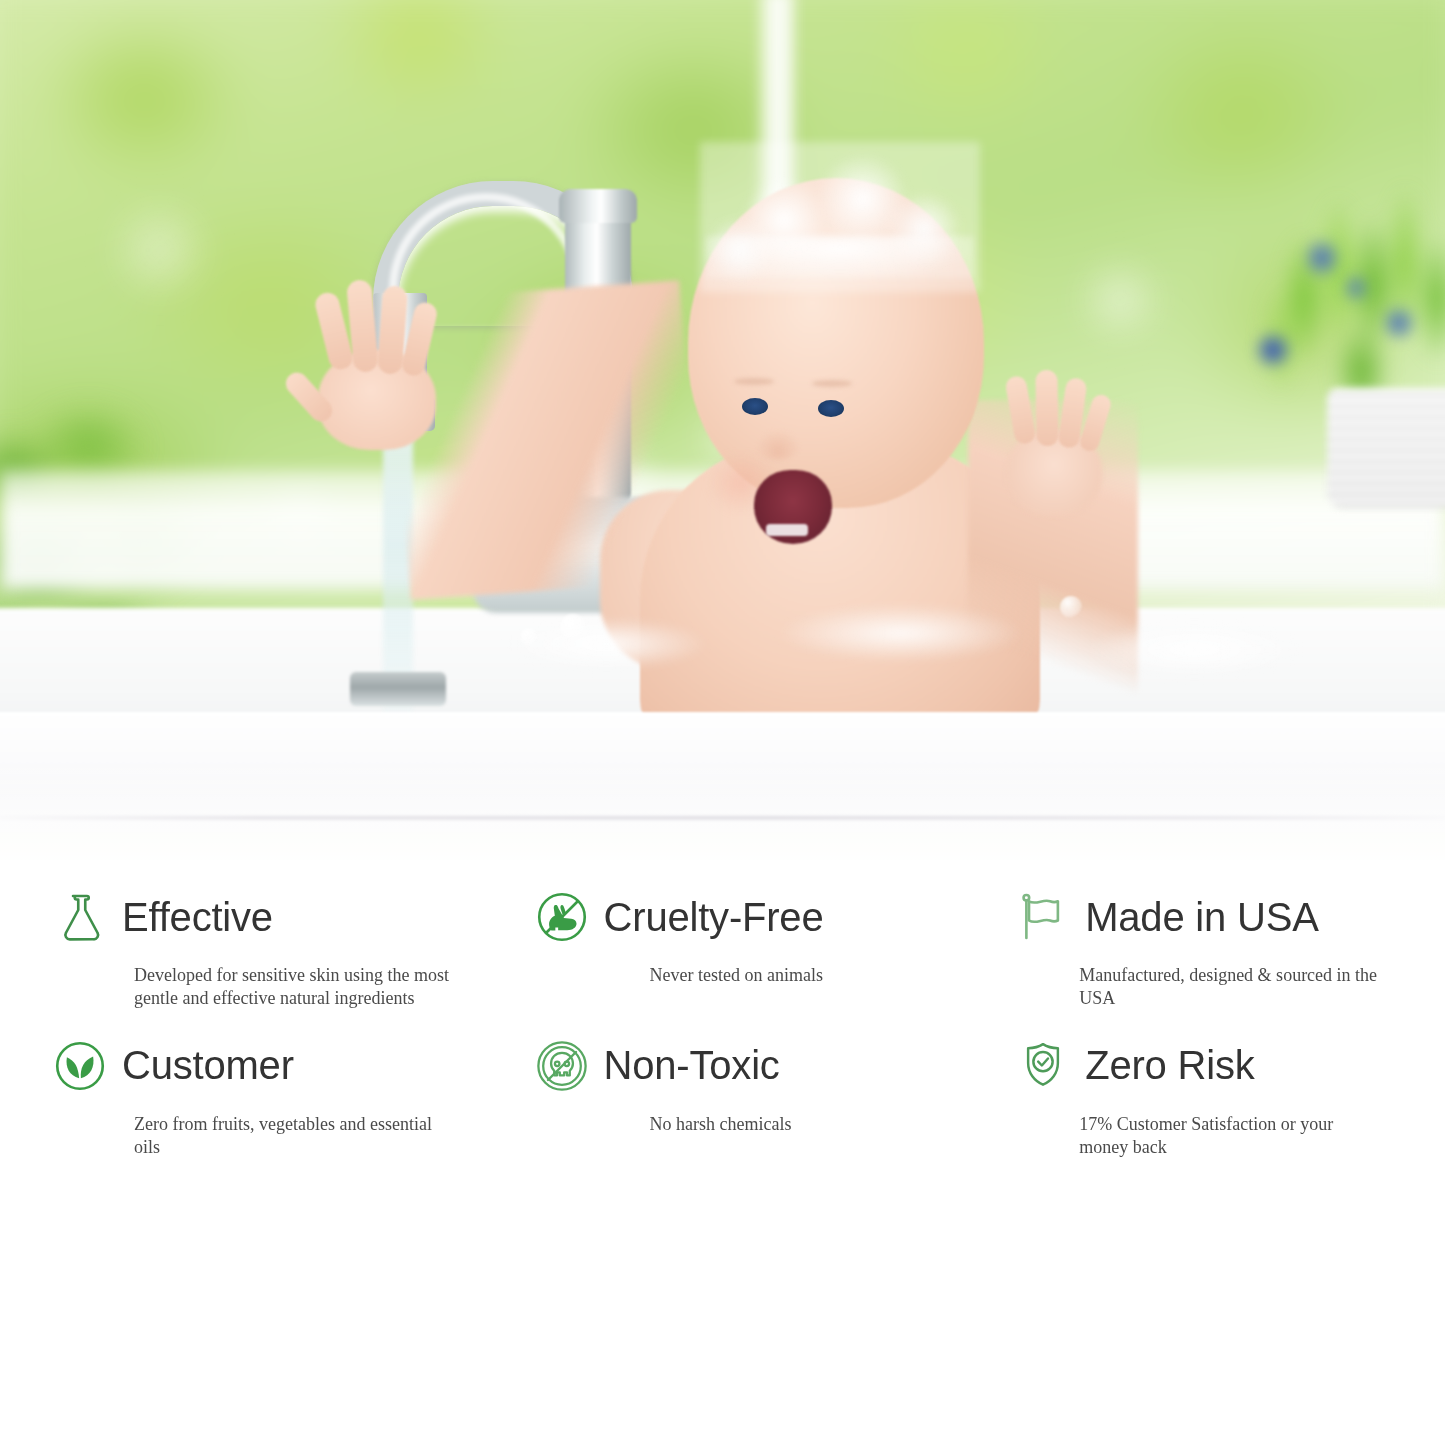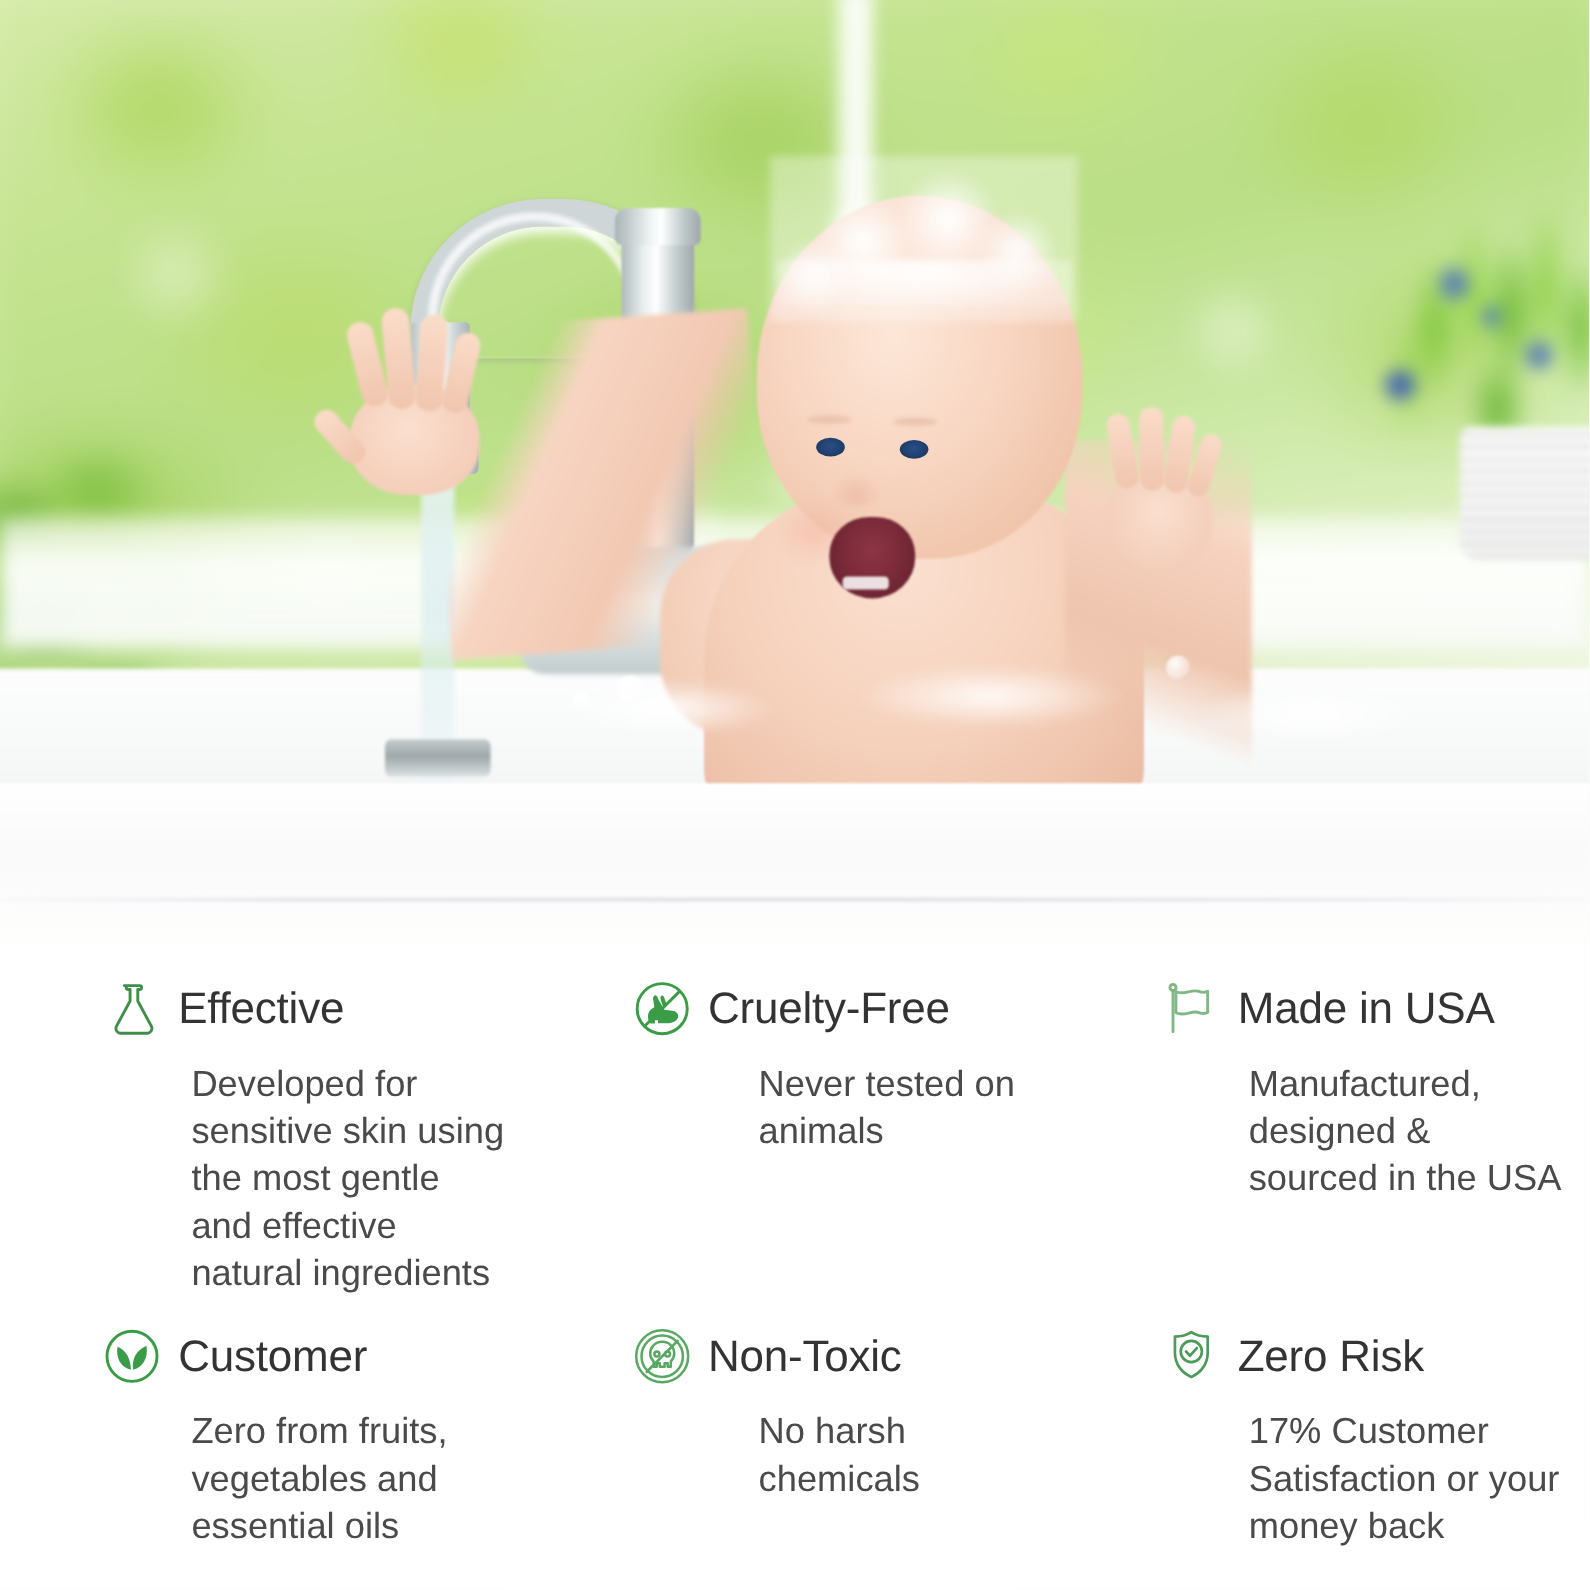--- a/index.html
+++ b/index.html
@@ -450,21 +450,21 @@
     height: 565px;
     padding: 0;
   }
   .feature-row {
     display: flex;
     width: 1445px;
   }
   .feature {
     box-sizing: border-box;
     width: 481.6px;
-    padding-left: 92px;
+    padding-left: 52px;
     padding-right: 22px;
   }
   .feature.row2 { padding-top: 18px; }
   .feat-head {
     display: flex;
     align-items: center;
     gap: 14px;
     height: 74px;
   }
   .feat-icon {
@@ -476,29 +476,29 @@
   .feat-title {
     font-family: "Liberation Sans", sans-serif;
     font-size: 40px;
     font-weight: 400;
     color: #333333;
     letter-spacing: -.2px;
     white-space: nowrap;
   }
   .feat-desc {
     margin: 10px 0 0 82px;
-    font-family: Liberation Sans, sans-serif;
-    font-size: 33px;
+    font-family: Liberation Serif, serif;
+    font-size: 18px;
     font-weight: 400;
     line-height: 1.30;
     color: #4a4a4a;
     max-width: 360px;
   }
   .feature.col2 .feat-desc { margin-left: 116px; max-width: 330px; }
-  .feature.col3 .feat-desc { margin-left: 80px; max-width: 300px; }
+  .feature.col3 .feat-desc { margin-left: 64px; max-width: 300px; }
 </style>
 </head>
 <body>
 
 <div class="page">
 
   <div class="photo">
     <div class="bokeh-base"></div>
     <div class="bokeh-warm"></div>
     <div class="herb-left"></div>

